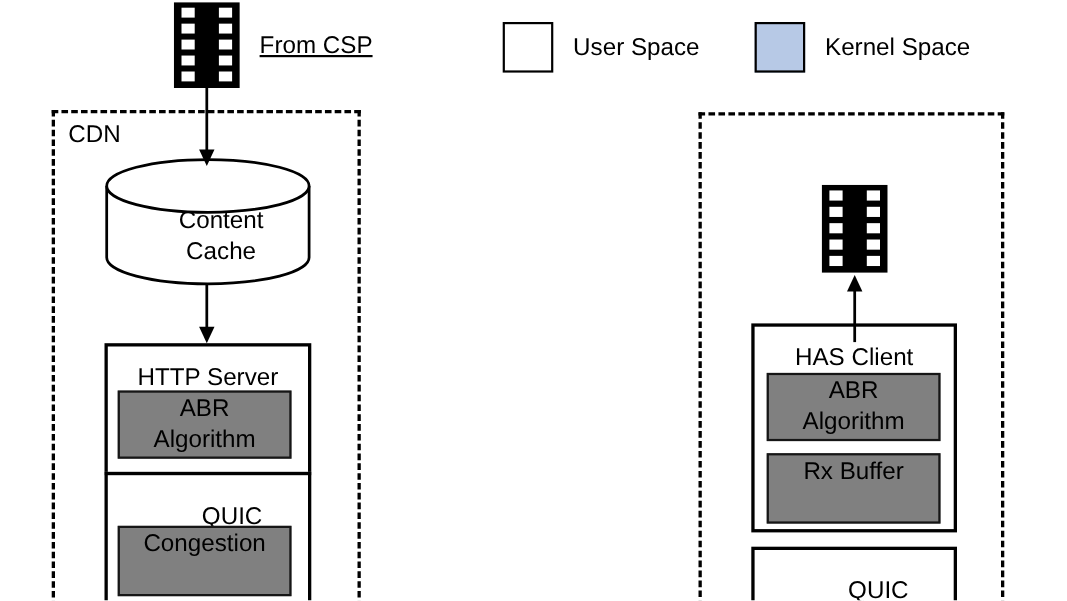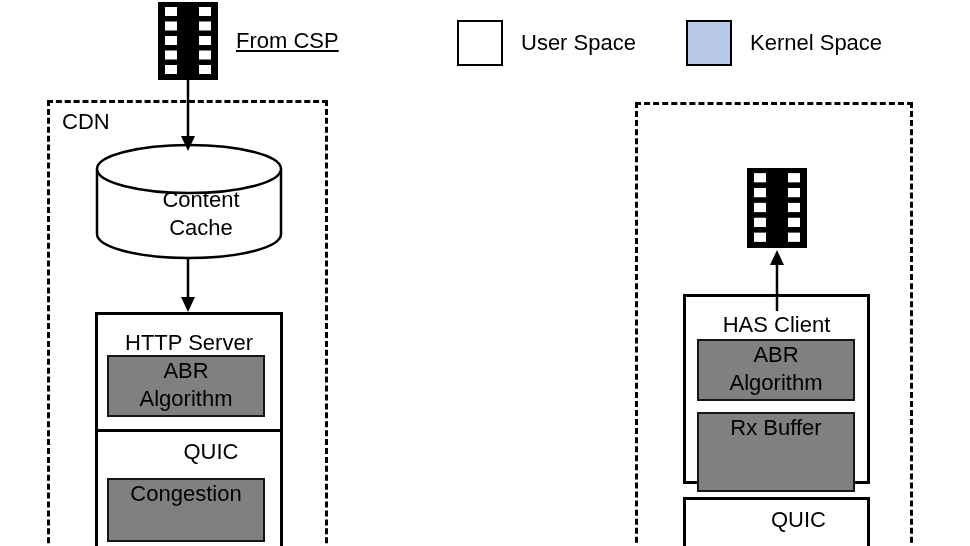--- a/index.html
+++ b/index.html
@@ -18,21 +18,21 @@
   }
   .gray-box {
     position:absolute; box-sizing:border-box;
     border:2px solid #161616; background:#808080; color:#000000;
     display:flex; flex-direction:column; align-items:center; 
     text-align:center; font-size:22px; line-height:28px;
   }
   .group-label { position:absolute; font-size:22px; line-height:24px; white-space:nowrap; }
   .box-title { text-align:center; font-size:22px; line-height:24px; }
   .pt6 { padding-top:16px; }
-  .pt11 { padding-top:8px;margin-left:44px; }
+  .pt11 { padding-top:25px;margin-left:44px; }
   .legend-swatch { position:absolute; box-sizing:border-box; border:2.5px solid #000; width:46px; height:46px; }
   .legend-label { position:absolute; font-size:22px; line-height:24px; white-space:nowrap; }
   .text22 { font-size:22px; line-height:24px; white-space:nowrap; }
   .cache-label {
     position:absolute; left:95px; top:186px; width:212px;
     text-align:center; font-size:22px; line-height:28px; z-index:4;
   }
   .arrows { position:absolute; left:0; top:0; z-index:5; pointer-events:none; }
   .icon-wrap { position:absolute; z-index:3; }
   .z2 { z-index:2; }
@@ -115,21 +115,21 @@
       </g>
     </svg>
   </span>
 
   <div class="solid-box z2" style="left:683px; top:294px; width:187px; height:190px;">
     <div class="box-title pt6">HAS Client</div>
     <div class="gray-box" style="left:11px; top:42px; width:158px; height:62px;">
       <span>ABR</span>
       <span>Algorithm</span>
     </div>
-    <div class="gray-box" style="left:11px; top:115px; width:158px; height:80px;">
+    <div class="gray-box" style="left:11px; top:115px; width:158px; height:64px;">
       <span>Rx Buffer</span>
     </div>
   </div>
 
   <div class="solid-box z2" style="left:683px; top:497px; width:187px; height:85px;">
     <div class="box-title pt11">QUIC</div>
   </div>
 
   <svg class="arrows" width="970" height="546" viewBox="0 0 970 546">
     <g stroke="#000" stroke-width="2.5" fill="#000">

